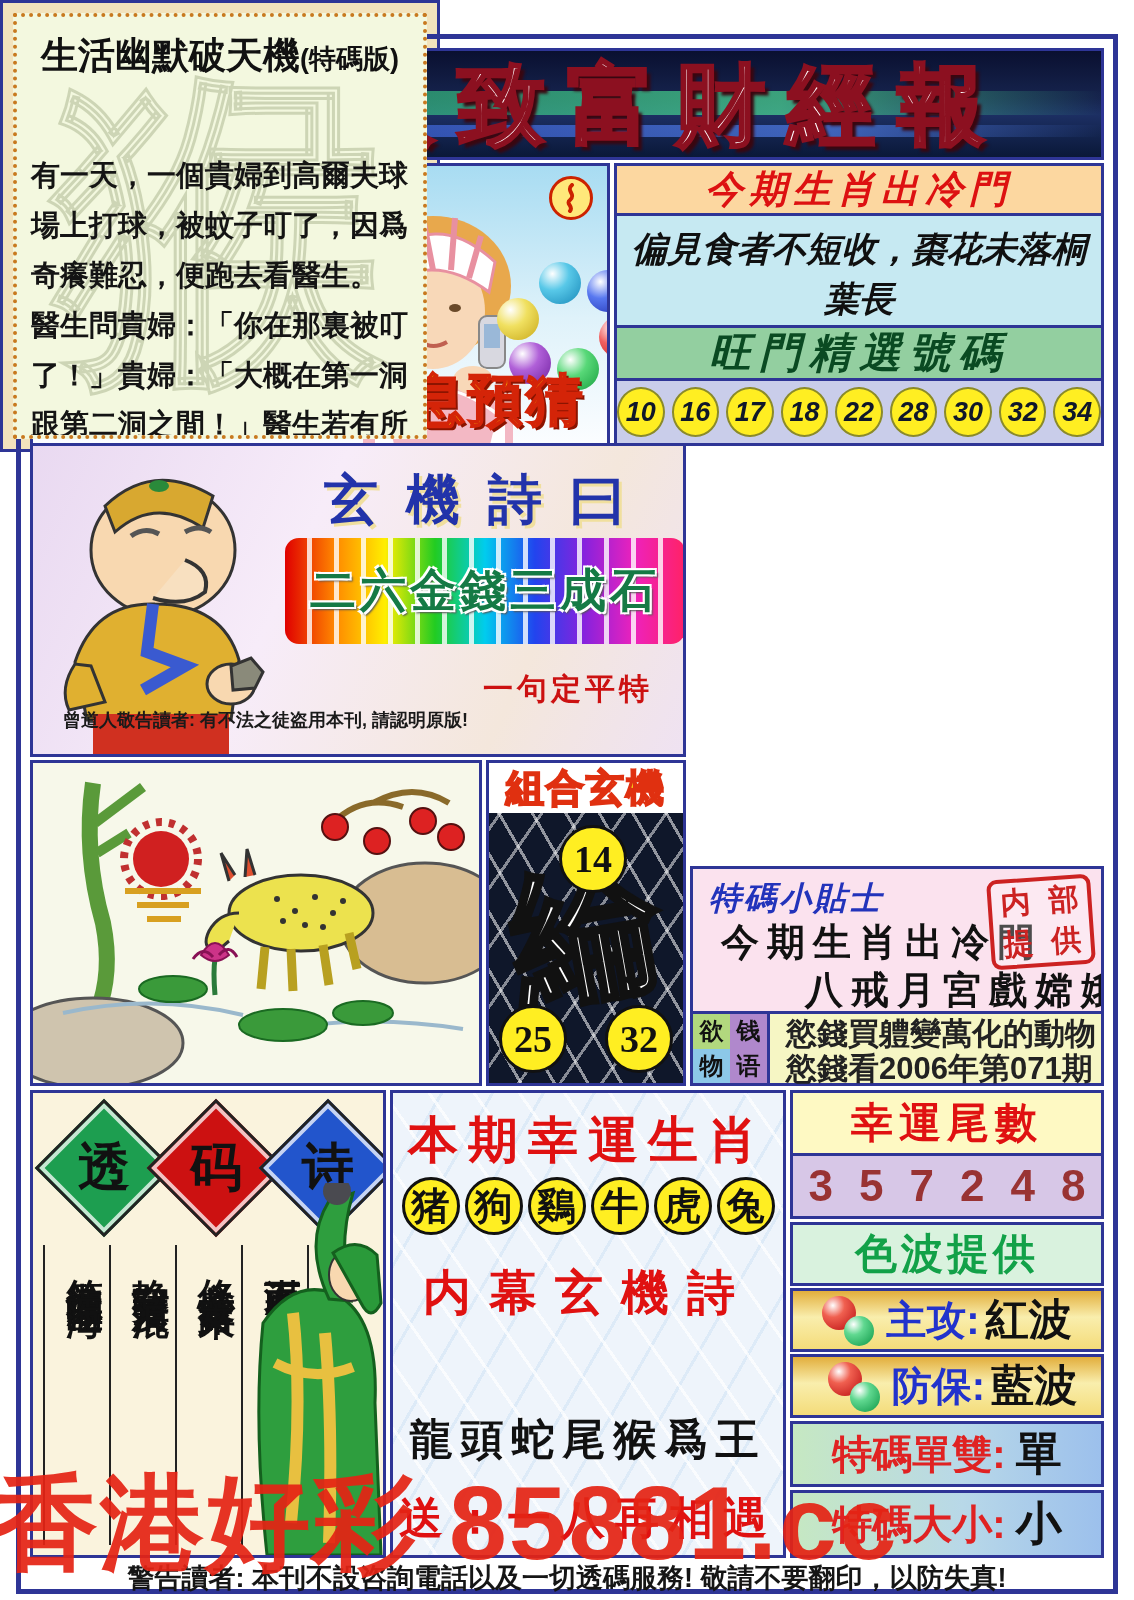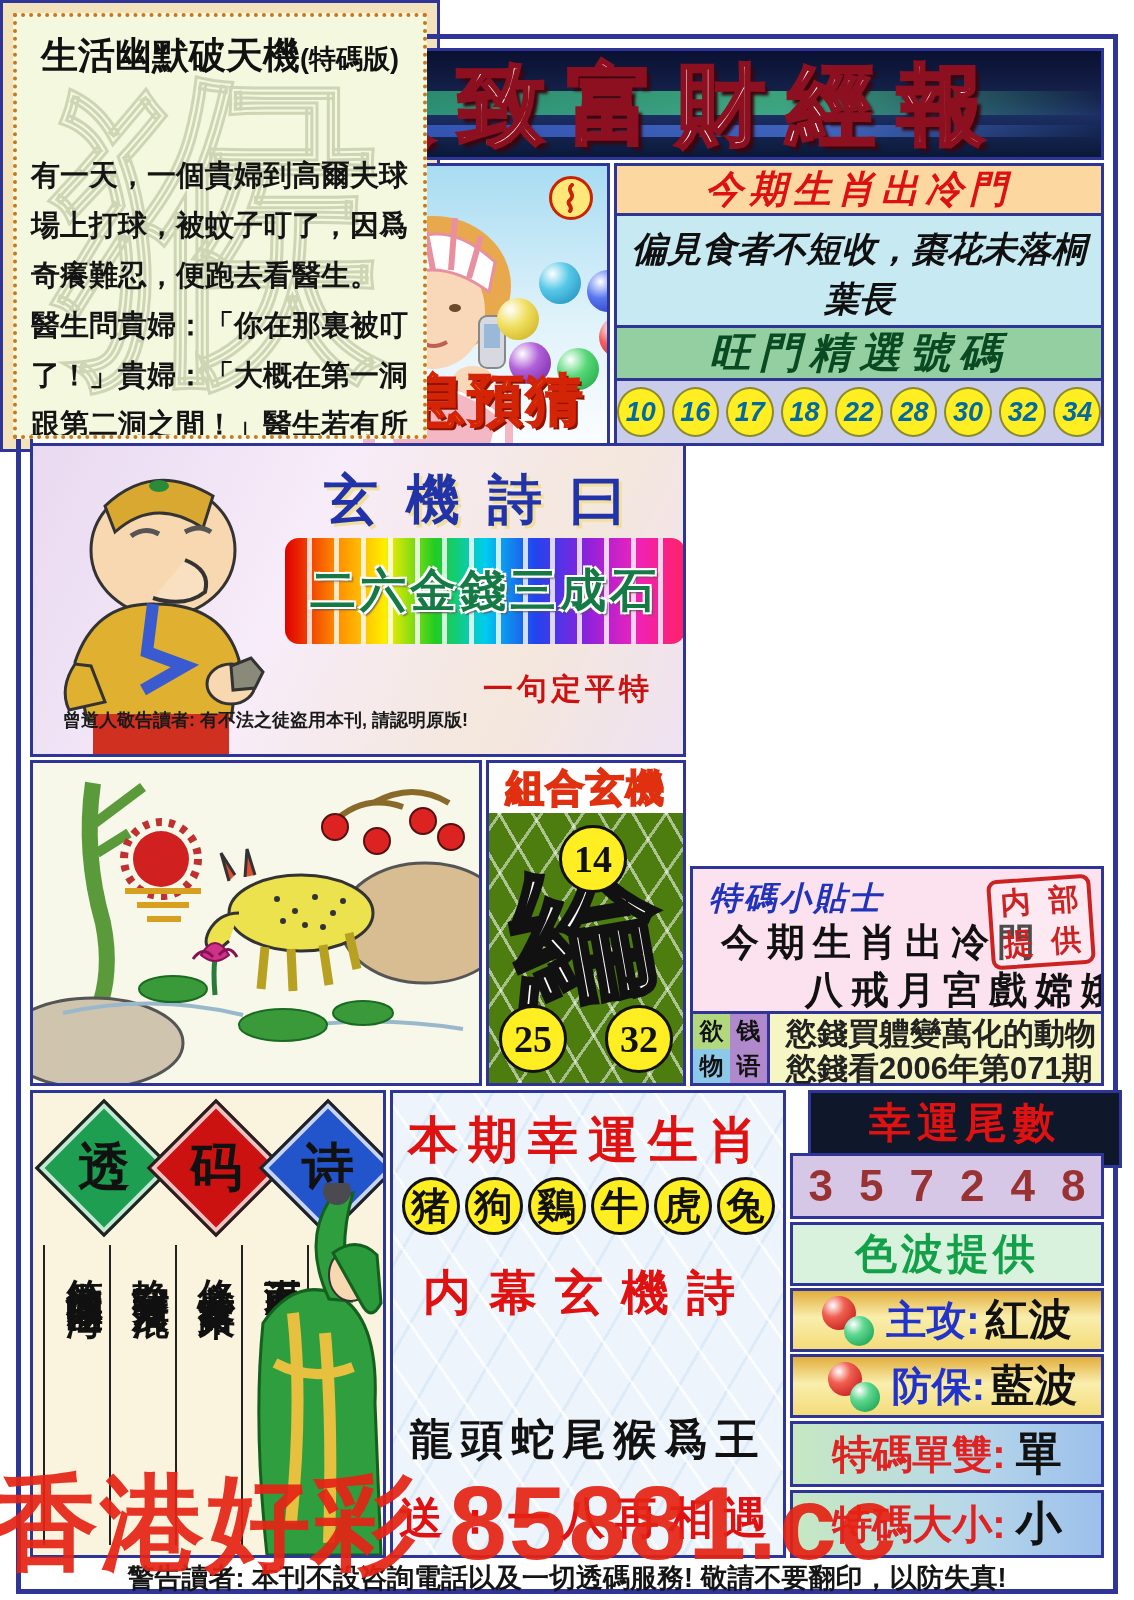--- a/index.html
+++ b/index.html
@@ -39,21 +39,21 @@
   
   #truth-hd{left:614px;top:163px;width:490px;height:53px;background:#fcd7a0;
     text-align:center;line-height:47px;font-size:38px;font-weight:bold;color:#dd1111;letter-spacing:6px;font-style:italic;}
   #truth-bx{left:614px;top:213px;width:490px;height:115px;background:#c6e9f2;color:#101010;
     font-weight:bold;font-size:35px;text-align:center;padding-top:8px;line-height:50px;font-style:italic;}
   #hot-hd{left:614px;top:325px;width:490px;height:56px;background:#93cfa0;
     text-align:center;line-height:50px;font-size:42px;font-weight:bold;color:#0a4a22;letter-spacing:8px;font-style:italic;}
   #hot-bx{left:614px;top:378px;width:490px;height:68px;background:#c9cdea;display:flex;align-items:center;
     justify-content:center;gap:7px;}
   .numball{width:46px;height:46px;border-radius:50%;background:#ffee22;border:2px solid #8a8a2a;
-    color:#0369a1;font-weight:bold;font-size:27px;display:flex;align-items:center;justify-content:center;font-style:italic;}
+    color:#0f172a;font-weight:bold;font-size:27px;display:flex;align-items:center;justify-content:center;font-style:italic;}
 
   
   #poem{left:30px;top:443px;width:656px;height:314px;
     background:linear-gradient(115deg,#e9d9f1 0%,#f7ecf9 40%,#f4e7dc 75%,#efe2f2 100%);overflow:hidden;}
   #oldman{position:absolute;left:2px;top:6px;}
   #poem-hd{position:absolute;left:255px;top:18px;width:400px;text-align:center;font-size:54px;font-weight:bold;
     color:#2233aa;letter-spacing:28px;text-shadow:3px 3px 0 #f0df9e;}
   #rainbow{position:absolute;left:252px;top:92px;width:400px;height:106px;border-radius:14px;
     background:linear-gradient(90deg,#e00000,#ff8800,#ffee00,#22cc22,#00ccee,#2244ee,#8822dd,#ee22bb,#ff2266);
     display:flex;align-items:center;justify-content:center;}
@@ -75,21 +75,21 @@
     font-size:29px;line-height:1.72;color:#141414;font-weight:bold;}
   #humor-wm{position:absolute;left:50%;top:52%;transform:translate(-50%,-50%);font-size:330px;font-weight:bold;
     color:transparent;-webkit-text-stroke:3px rgba(160,170,130,.45);z-index:1;}
 
   
   #treasure{left:30px;top:760px;width:452px;height:326px;background:#f7f8ea;overflow:hidden;}
   #treasure-title{position:absolute;left:14px;top:8px;z-index:3;font-size:46px;font-weight:bold;color:#e02010;
     letter-spacing:6px;text-shadow:-2px -2px 0 #ffe84a,2px -2px 0 #ffe84a,-2px 2px 0 #ffe84a,2px 2px 0 #ffe84a;}
 
   
-  #combo{left:486px;top:760px;width:200px;height:326px;background:#4d7c0f;overflow:hidden;text-decoration:underline;}
+  #combo{left:486px;top:760px;width:200px;height:326px;background:#0f172a;overflow:hidden;text-decoration:underline;}
   #combo::before{content:"";position:absolute;inset:0;
     background:repeating-linear-gradient(60deg,transparent 0 26px,rgba(255,255,255,.55) 26px 29px),
                repeating-linear-gradient(-55deg,transparent 0 31px,rgba(255,255,255,.5) 31px 34px);}
   #combo-hd{position:absolute;left:0;top:0;width:100%;height:50px;background:#fff;z-index:2;text-align:center;
     line-height:50px;font-size:38px;font-weight:bold;color:#f5c518;-webkit-text-stroke:2px #e03010;letter-spacing:2px;}
   .comball{position:absolute;z-index:3;width:62px;height:62px;border-radius:50%;background:#ffee22;
     border:3px solid #111;color:#111;font-weight:bold;font-size:38px;display:flex;align-items:center;
     justify-content:center;font-family:"Liberation Serif",serif;}
   #combo-char{position:absolute;z-index:2;left:50%;top:168px;transform:translate(-50%,-50%) rotate(-10deg);
     font-size:150px;font-weight:bold;color:#fff;-webkit-text-stroke:4px #111;line-height:1;}
@@ -144,21 +144,21 @@
     color:#e01111;letter-spacing:18px;}
   .innerline{position:absolute;z-index:2;left:0;width:100%;text-align:center;font-size:43px;font-weight:bold;
     color:#111;letter-spacing:8px;font-family:"Liberation Serif",serif;}
   #innerline1{top:246px;}
   #innerline2{top:318px;}
   #gift{position:absolute;z-index:2;left:0;top:396px;width:100%;text-align:center;font-size:44px;font-weight:bold;
     color:#e01111;letter-spacing:10px;}
 
   
   .rrow{left:790px;width:314px;text-align:center;}
-  #tail-hd{top:1090px;height:78px;background:#0f172a;line-height:60px;font-size:42px;font-weight:bold;color:#e01111;letter-spacing:6px;margin-left:18px;}
+  #tail-hd{top:1090px;height:78px;background:#fef9c3;line-height:60px;font-size:42px;font-weight:bold;color:#e01111;letter-spacing:6px;}
   #tail-dg{top:1153px;height:66px;background:#d7c7e7;display:flex;align-items:center;justify-content:center;gap:26px;}
   #tail-dg span{font-size:44px;font-weight:bold;color:#933;}
   #wave-hd{top:1222px;height:64px;background:#d9f2de;line-height:58px;font-size:42px;font-weight:bold;color:#12a148;letter-spacing:4px;}
   .goldrow{background:linear-gradient(180deg,#e2ae3c 0%,#f9eead 45%,#f4dc7a 100%);display:flex;align-items:center;justify-content:center;gap:6px;}
   #wave-main{top:1288px;height:64px;}
   #wave-guard{top:1354px;height:64px;padding-left:11px;}
   .wlabel{font-size:40px;font-weight:bold;color:#2233cc;}
   .wvalue{font-size:43px;font-weight:bold;color:#111;font-family:"Liberation Serif",serif;}
   .twoballs{position:relative;width:56px;height:52px;margin-right:2px;}
   .sball{position:absolute;border-radius:50%;}

